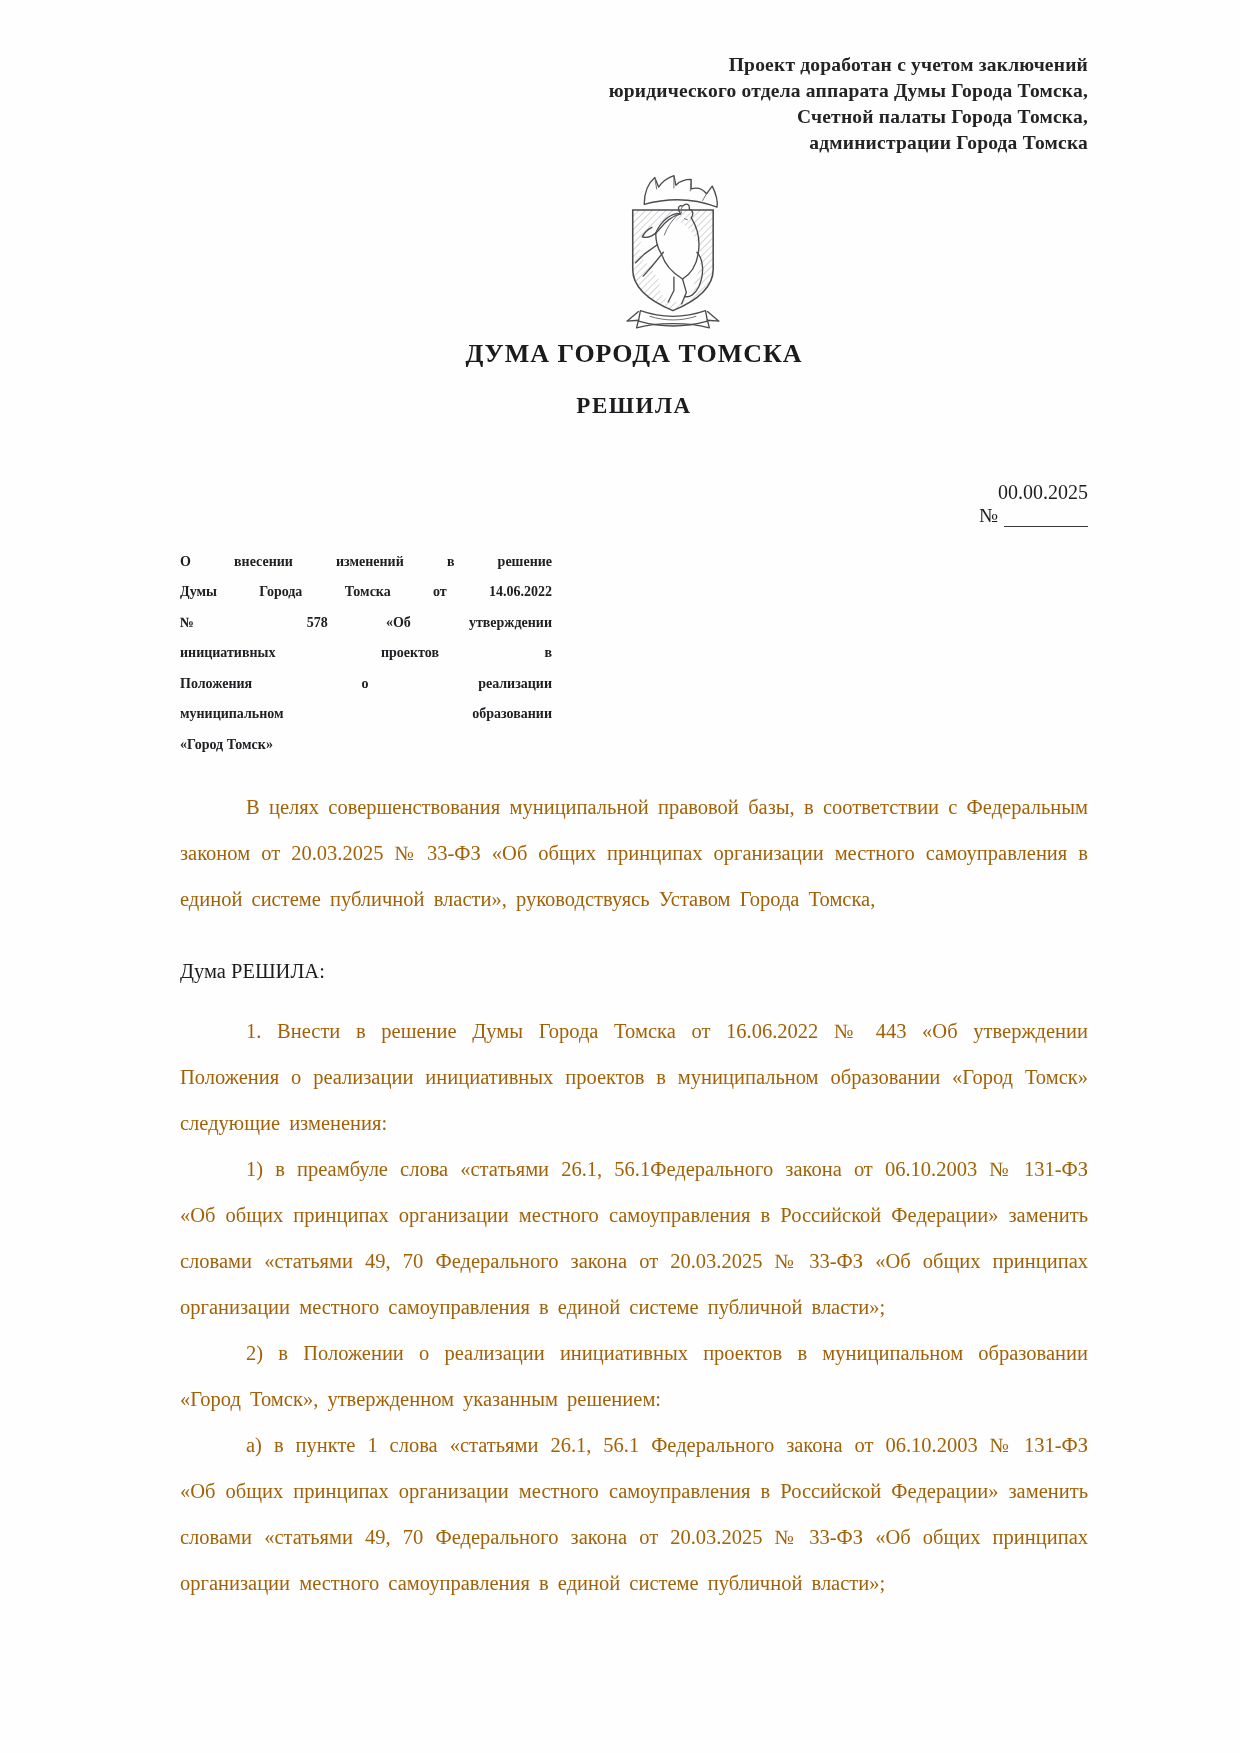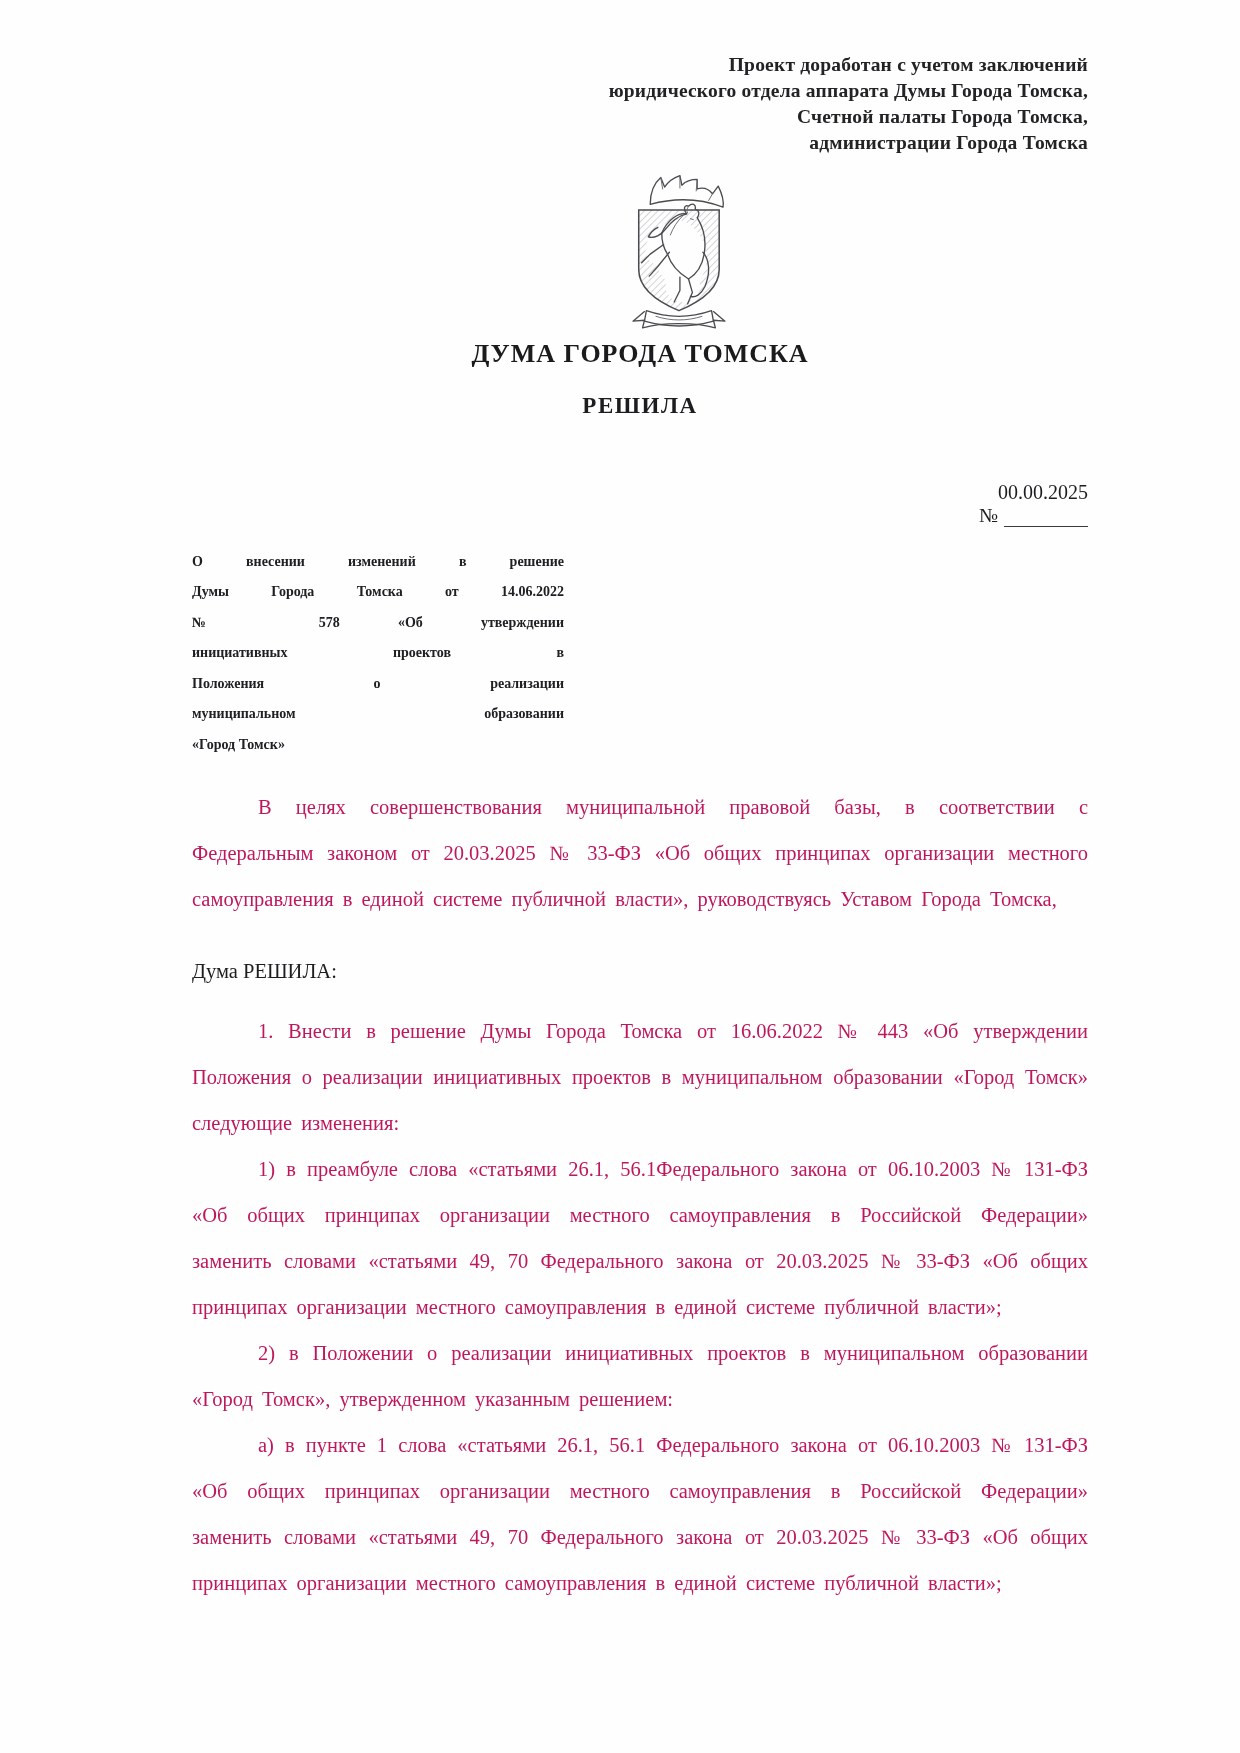--- a/index.html
+++ b/index.html
@@ -7,21 +7,21 @@
     position:relative;
     width:1240px;height:1753px;
     margin:0 auto;
     background:#fefefe;
     font-family:"Liberation Serif","DejaVu Serif",serif;
     color:#1d1d20;
     overflow:hidden;
   }
   .content{
     position:absolute;
-    left:192px; right:152px; top:0;
+    left:180px; right:152px; top:0;
   }
   .header-note{
     margin-top:52px;
     text-align:right;
     font-weight:bold;
     font-size:19.5px;
     line-height:26px;
     letter-spacing:.2px;
     color:#232326;
   }
@@ -73,21 +73,21 @@
   }
   .subject .j{text-align:justify;text-align-last:justify;}
   .subject .l{text-align:left;}
   .body-p{
     margin:0;
     font-size:20.5px;
     line-height:46px;
     text-align:justify;
     text-indent:66px;
     word-spacing:4px;
-    color:#be185d;
+    color:#a16207;
   }
   .preamble{margin-top:24px;}
   .resolved{
     margin-top:26px;
     margin-bottom:14px;
     text-align:left;
     font-size:20.5px;
     line-height:46px;
   }
 </style>

